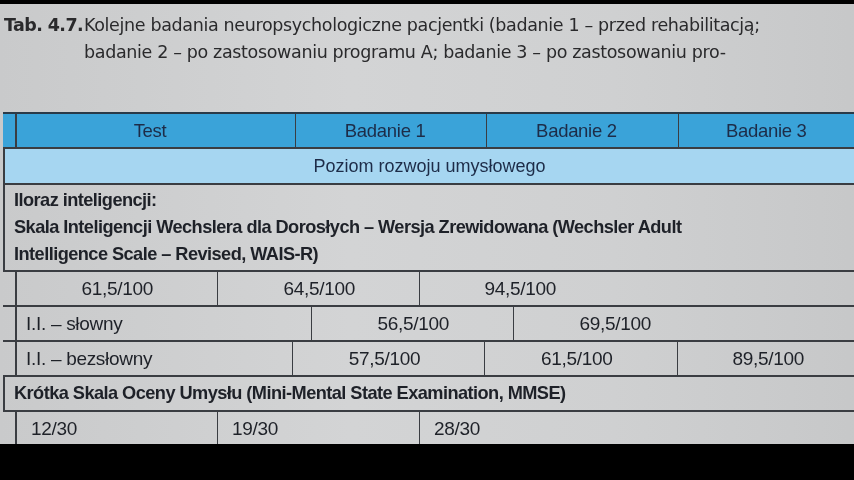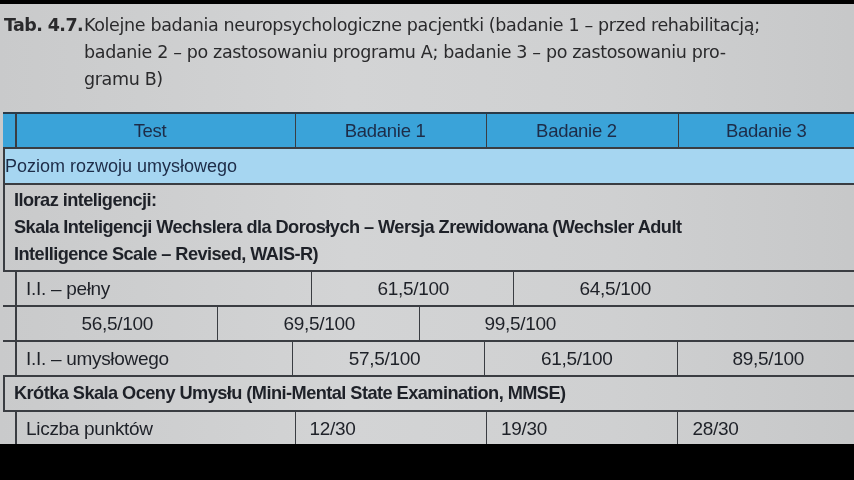--- a/index.html
+++ b/index.html
@@ -62,21 +62,21 @@
   }
   .hdr .cell {
     font-size: 18.5px;
     color: #1d2c48;
     justify-content: center;
     font-weight: normal;
   }
   .section {
     background: #a6d6f1;
     height: 36px;
-    justify-content: flex-start;
+    justify-content: center;
     align-items: center;
     font-size: 18px;
     color: #1d2c48;
   }
   .cell {
     display: flex;
     align-items: center;
     box-sizing: border-box;
     border-left: 1.5px solid #3a3d42;
     font-size: 19px;
@@ -105,21 +105,20 @@
 </style>
 </head>
 <body>
 
 <div class="page">
 
   <div class="caption">
     <span class="lbl">Tab. 4.7.</span>
     <span class="txt">Kolejne badania neuropsychologiczne pacjentki (badanie 1 – przed rehabilitacją;</span>
     <span class="txt">badanie 2 – po zastosowaniu programu A; badanie 3 – po zastosowaniu pro-</span>
-    <span class="txt">gramu B)</span>
   </div>
 
   <div class="table">
 
     <div class="row hdr">
       <div class="cell c0" style="padding-left:0">Test</div>
       <div class="cell c1">Badanie 1</div>
       <div class="cell c2">Badanie 2</div>
       <div class="cell c3">Badanie 3</div>
     </div>
@@ -128,43 +127,42 @@
       <span>Poziom rozwoju umysłowego</span>
     </div>
 
     <div class="group">
       <div>Iloraz inteligencji:</div>
       <div>Skala Inteligencji Wechslera dla Dorosłych – Wersja Zrewidowana (Wechsler Adult</div>
       <div>Intelligence Scale – Revised, WAIS-R)</div>
     </div>
 
     <div class="row datarow">
-      <div class="cell c0">I.I. – pełny</div>
       <div class="cell c1 num">61,5/100</div>
       <div class="cell c2 num">64,5/100</div>
+      <div class="cell c3 num">94,5/100</div>
     </div>
 
     <div class="row datarow">
+      <div class="cell c0">I.I. – słowny</div>
       <div class="cell c1 num">56,5/100</div>
       <div class="cell c2 num">69,5/100</div>
-      <div class="cell c3 num">99,5/100</div>
     </div>
 
     <div class="row datarow">
-      <div class="cell c0">I.I. – umysłowego</div>
+      <div class="cell c0">I.I. – bezsłowny</div>
       <div class="cell c1 num">57,5/100</div>
       <div class="cell c2 num">61,5/100</div>
       <div class="cell c3 num">89,5/100</div>
     </div>
 
     <div class="group" style="padding-top:3px;padding-bottom:3px">
       <div>Krótka Skala Oceny Umysłu (Mini-Mental State Examination, MMSE)</div>
     </div>
 
     <div class="row datarow mmse">
-      <div class="cell c0">Liczba punktów</div>
       <div class="cell c1">12/30</div>
       <div class="cell c2">19/30</div>
       <div class="cell c3">28/30</div>
     </div>
 
   </div>
 </div>
 
 </body></html>

